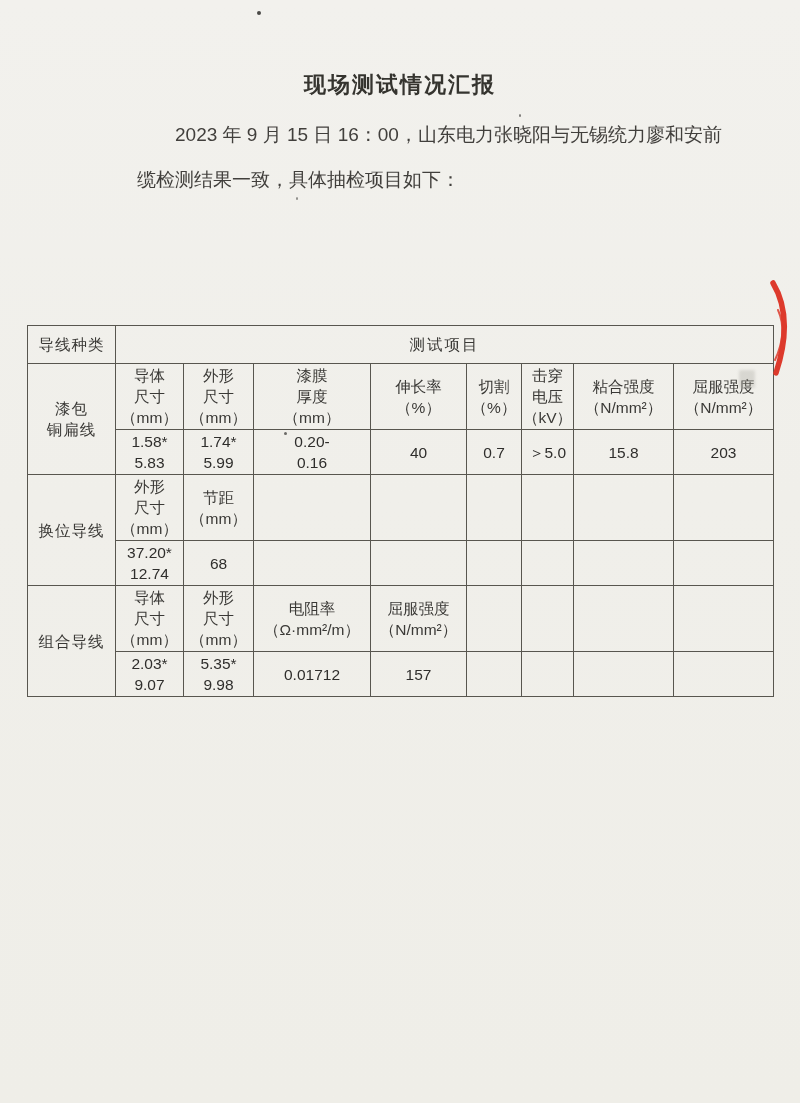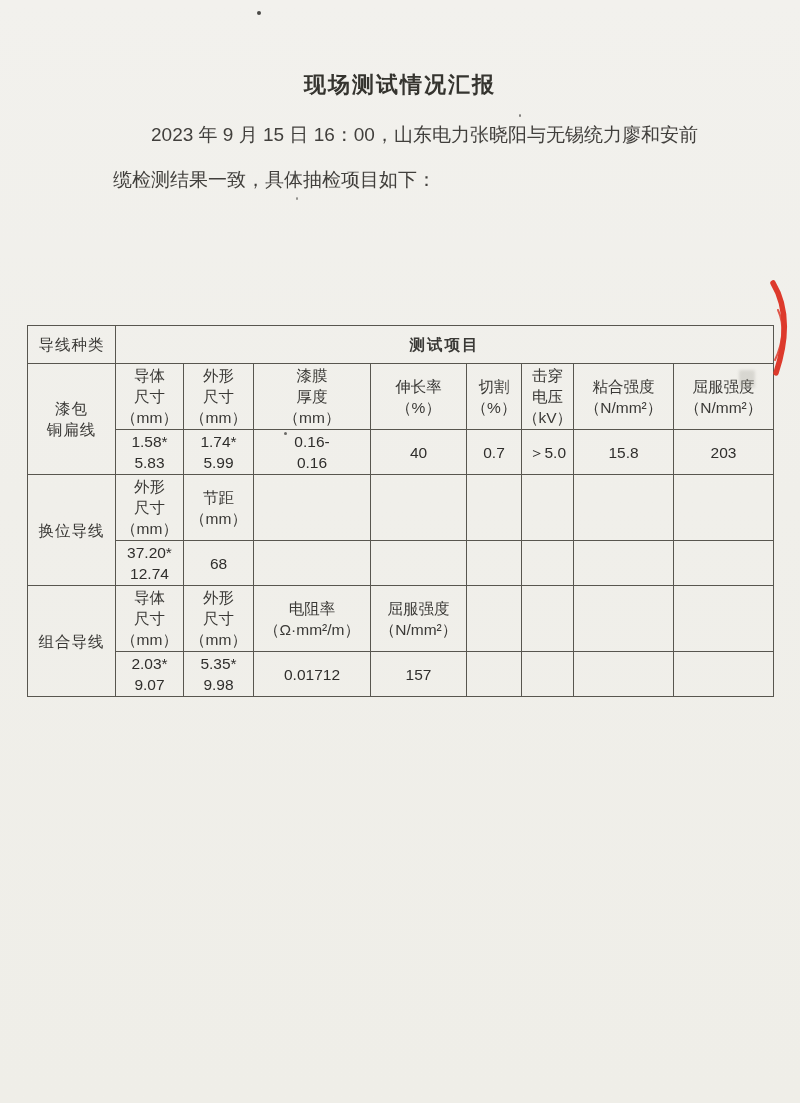--- a/index.html
+++ b/index.html
@@ -17,40 +17,41 @@
     font-size:22px;font-weight:bold;letter-spacing:2px;color:#35342f;
   }
   .para{
     position:absolute;left:113px;top:112px;width:576px;
     font-size:19px;color:#413f3c;
   }
   .pline{
     height:45px;line-height:45px;
     text-align:justify;text-align-last:justify;
     white-space:nowrap;
+    margin-left:24px;
   }
   .pline.indent{padding-left:38px;}
   .pline.last{text-align:left;text-align-last:left;}
   table.report{
     position:absolute;left:27px;top:325px;
     width:746px;border-collapse:collapse;table-layout:fixed;
     color:#3a3936;
     border-radius:32px;
   }
   table.report td{
     border:1.5px solid #58564f;
     text-align:center;vertical-align:middle;
     white-space:pre-line;
     padding:1px 0;
     font-size:15.5px;line-height:21px;
     overflow:hidden;
   }
   td.type-cell{font-size:16.5px;line-height:24px;letter-spacing:1px;}
   td.corner{font-size:16.5px;letter-spacing:1px;}
-  td.items{font-size:16.5px;letter-spacing:2px;font-weight:bold;}
+  td.items{font-size:16.5px;letter-spacing:2px;}
   tr.r1{height:38px;}
   tr.rh1{height:65px;}
   tr.rd1{height:40px;}
   tr.rh2{height:64px;}
   tr.rd2{height:42px;}
   tr.rh3{height:62px;}
   tr.rd3{height:44px;}
   td.val{font-size:15.5px;line-height:20px;color:#2f2e2c;}
   .red-mark{position:absolute;left:766px;top:280px;width:34px;height:96px;}
   .speck{position:absolute;border-radius:50%;background:#4a4946;}
@@ -115,21 +116,21 @@
         <td>粘合强度
 （N/mm²）</td>
         <td>屈服强度
 （N/mm²）</td>
       </tr>
       <tr class="rd1">
         <td class="val">1.58*
 5.83</td>
         <td class="val">1.74*
 5.99</td>
-        <td class="val">0.16-
+        <td class="val">0.20-
 0.16</td>
         <td class="val">40</td>
         <td class="val">0.7</td>
         <td class="val">＞5.0</td>
         <td class="val">15.8</td>
         <td class="val">203</td>
       </tr>
 
       <tr class="rh2">
         <td class="type-cell" rowspan="2">换位导线</td>

